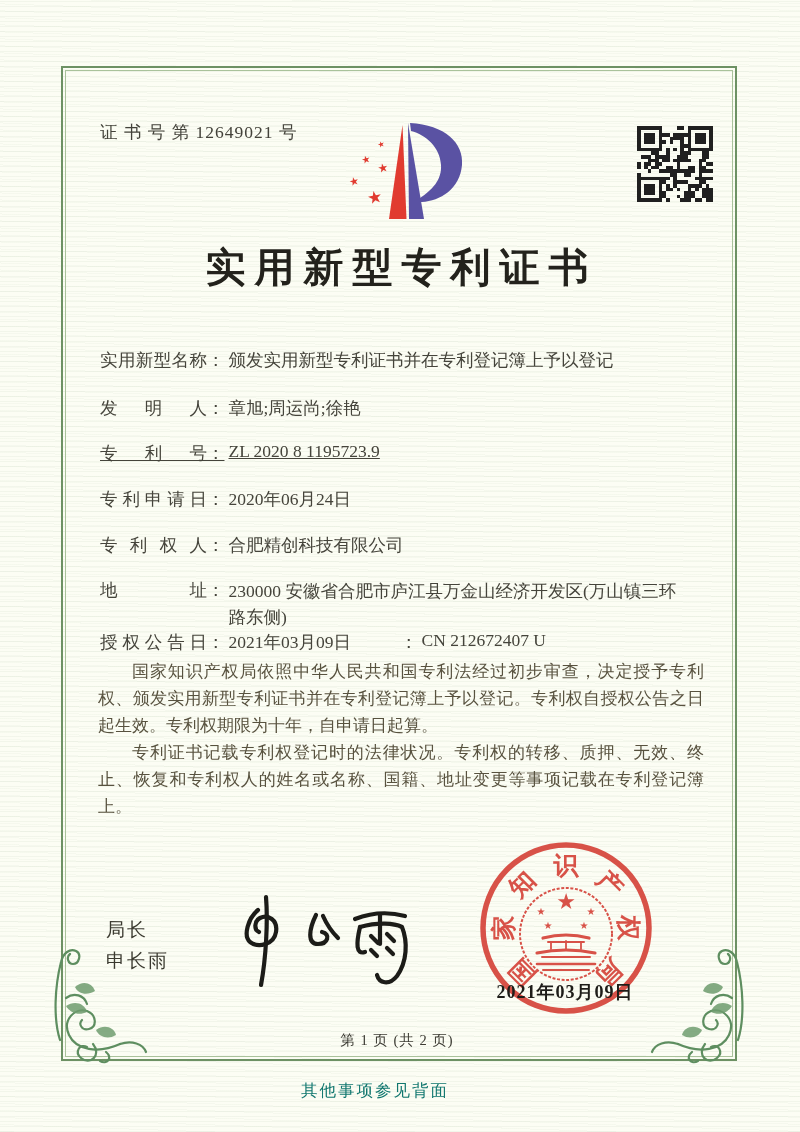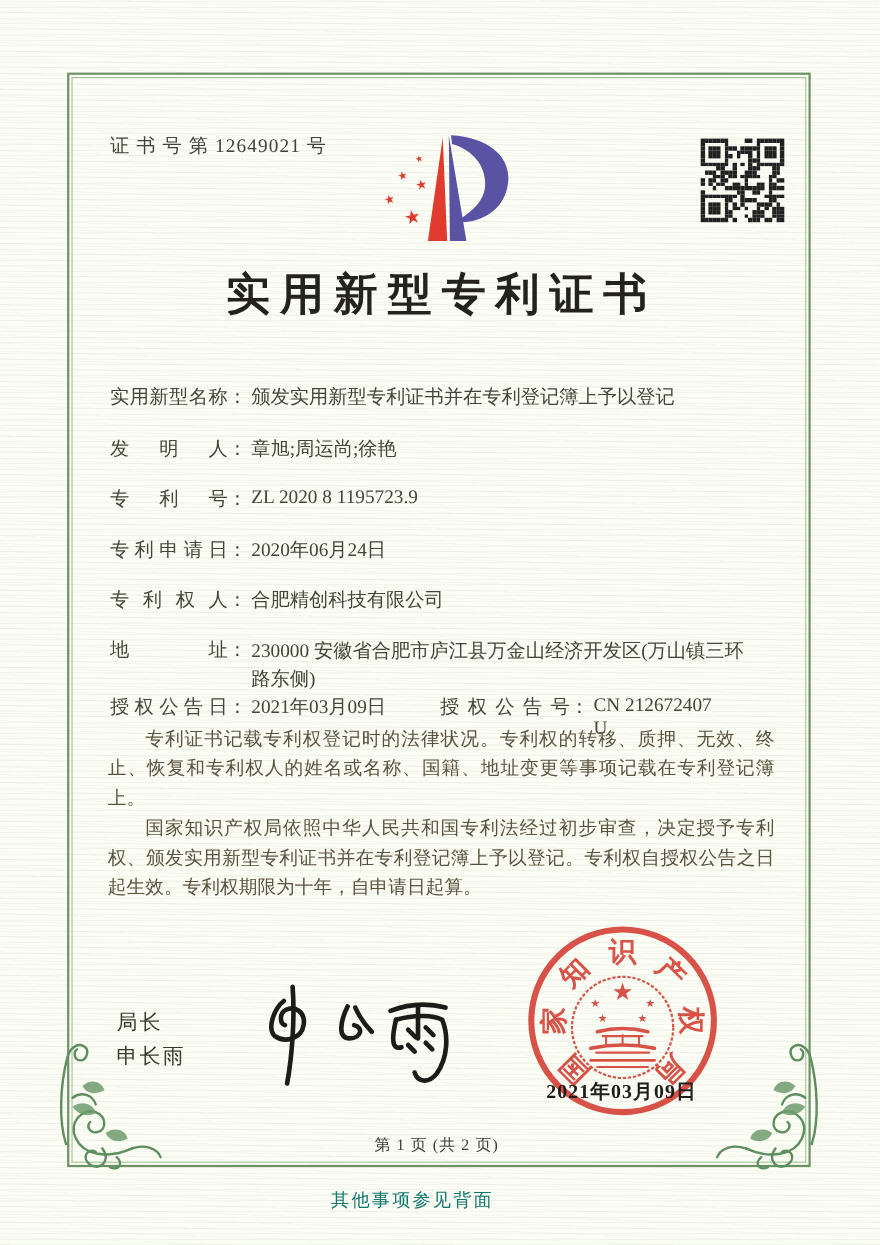--- a/index.html
+++ b/index.html
@@ -557,21 +557,21 @@
   <div class="frow" style="top:8px;justify-content:center;">
     <span class="flabel">实用新型名称</span>
       <span class="fcolon">：</span>
     <span class="fvalue">颁发实用新型专利证书并在专利登记簿上予以登记</span>
   </div>
   <div class="frow" style="top:56px;">
     <span class="flabel">发明人</span>
       <span class="fcolon">：</span>
     <span class="fvalue">章旭;周运尚;徐艳</span>
   </div>
-  <div class="frow" style="top:101px;">
+  <div class="frow" style="top:101px;text-decoration:underline;">
     <span class="flabel">专利号</span>
       <span class="fcolon">：</span>
     <span class="fvalue">ZL 2020 8 1195723.9</span>
   </div>
   <div class="frow" style="top:147px;">
     <span class="flabel">专利申请日</span>
       <span class="fcolon">：</span>
     <span class="fvalue">2020年06月24日</span>
   </div>
   <div class="frow" style="top:193px;align-items:flex-end;">
@@ -582,30 +582,29 @@
   <div class="frow addr" style="top:238px;">
     <span class="flabel">地址</span>
       <span class="fcolon">：</span>
     <span class="fvalue">230000 安徽省合肥市庐江县万金山经济开发区(万山镇三环路东侧)</span>
   </div>
   <div class="frow" style="top:290px;width:560px;">
     <span class="flabel">授权公告日</span>
       <span class="fcolon">：</span>
     <span class="fvalue">2021年03月09日</span>
     <span class="pair2">
-      <span class="flabel">授权公告号</span>
         <span class="fcolon">：</span>
       <span class="fvalue">CN 212672407 U</span>
     </span>
   </div>
 </div>
 
 <div class="abs paras">
+  <p>国家知识产权局依照中华人民共和国专利法经过初步审查，决定授予专利权、颁发实用新型专利证书并在专利登记簿上予以登记。专利权自授权公告之日起生效。专利权期限为十年，自申请日起算。</p>
   <p>专利证书记载专利权登记时的法律状况。专利权的转移、质押、无效、终止、恢复和专利权人的姓名或名称、国籍、地址变更等事项记载在专利登记簿上。</p>
-  <p>国家知识产权局依照中华人民共和国专利法经过初步审查，决定授予专利权、颁发实用新型专利证书并在专利登记簿上予以登记。专利权自授权公告之日起生效。专利权期限为十年，自申请日起算。</p>
 </div>
 
 <div class="abs signer">
   <div>局长</div>
   <div>申长雨</div>
 </div>
 
 <svg class="abs" style="left:228px;top:888px;" width="185" height="100" viewBox="0 0 185 100">
   <g fill="none" stroke="#1c1c18" stroke-width="4.2" stroke-linecap="round" stroke-linejoin="round">
     <path d="M30,22 C20,30 15,48 22,54 C30,60 46,57 48,44 C50,32 40,26 32,30 C26,33 26,42 31,44"></path>

